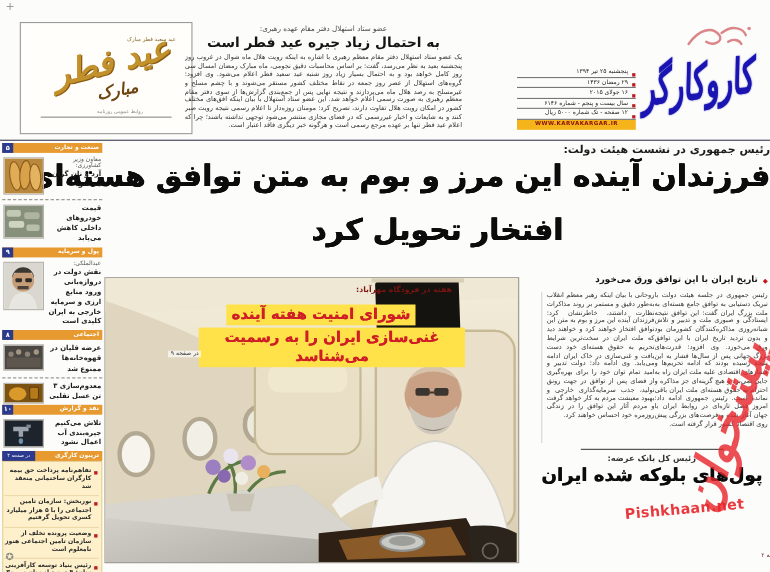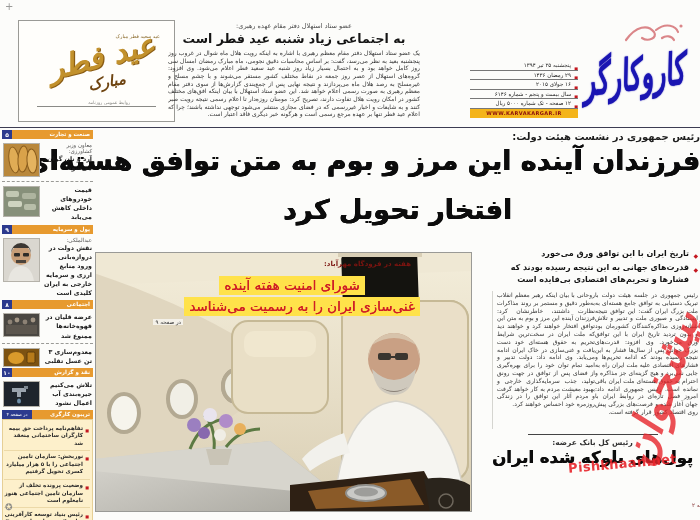--- a/index.html
+++ b/index.html
@@ -93,21 +93,21 @@
   .tribune-panel { background:#fdf0cb; border:1px solid #e6cf96; padding:2px 2px 2px 1px; height:103px; overflow:hidden; }
   .tribune-item { position:relative; padding:2.5px 7px 2.5px 0; font-size:5.6px; font-weight:bold; color:#2a2a2a;
                   line-height:1.35; text-align:right; border-bottom:1px solid #ecd9a8; }
   .tribune-item:last-child { border-bottom:none; }
   .tribune-item .sq { position:absolute; right:1px; top:4.5px; }
 
   
   .photo-box { left:95px; top:252px; width:377px; height:260px; border:1px solid #9a9a96; background:#e7dfcd; overflow:hidden; }
   .photo-kicker { position:absolute; right:60px; top:7px; font-size:7px; font-weight:bold; color:#7c1410; }
   .photo-headline { position:absolute; right:48px; top:22px; width:262px; text-align:center; }
-  .photo-headline span { display:inline-block; background:#ffe24a; color:#cf1e26; font-weight:normal; font-size:13.5px;
+  .photo-headline span { display:inline-block; background:#ffe24a; color:#cf1e26; font-weight:bold; font-size:13.5px;
                          padding:1px 5px; line-height:1.25; text-shadow:.3px 0 0 #cf1e26; }
   .photo-headline .l2 { margin-top:2px;margin-left:20px; }
   .photo-pageref { position:absolute; right:288px; top:66px; font-size:5.5px; color:#333; background:rgba(255,255,255,.65); padding:0 2px; }
 
   
   .rightcol { left:487px; top:248px; width:211px; height:272px; }
   .rc-bullet { position:relative; padding-right:9px; font-size:8px; font-weight:bold; color:#141414; line-height:1.5; margin-bottom:2px; text-align:right; }
   .rc-bullet .dia { position:absolute; right:0; top:3px; color:#c41820; font-size:6px; }
   .rc-body { display:flex; gap:0; margin-top:5px; height:138px; overflow:hidden; }
   .rc-col { width:103px; font-size:6px; line-height:1.3; color:#333; text-align:justify; overflow:hidden; }
@@ -155,21 +155,21 @@
   <div class="abs eid-card">
     <div class="eid-note">عید سعید فطر مبارک</div>
     <div class="eid-callig-main">عید فطر</div>
     <div class="eid-callig-sub">مبارک</div>
     <div class="eid-card-tiny">روابط عمومی روزنامه</div>
     <div class="eid-card-line"></div>
   </div>
 
   <div class="abs eid-article">
     <div class="eid-kicker">عضو ستاد استهلال دفتر مقام عهده رهبری:</div>
-    <div class="eid-title">به اجتماعی زیاد شنبه عید فطر است</div>
+    <div class="eid-title">به احتمال زیاد جیره عید فطر است</div>
     <div class="eid-body">یک عضو ستاد استهلال دفتر مقام معظم رهبری با اشاره به اینکه رویت هلال ماه شوال در غروب روز پنجشنبه بعید به نظر می‌رسد، گفت: بر اساس محاسبات دقیق نجومی، ماه مبارک رمضان امسال سی روز کامل خواهد بود و به احتمال بسیار زیاد روز شنبه عید سعید فطر اعلام می‌شود. وی افزود: گروه‌های استهلال از عصر روز جمعه در نقاط مختلف کشور مستقر می‌شوند و با چشم مسلح و غیرمسلح به رصد هلال ماه می‌پردازند و نتیجه نهایی پس از جمع‌بندی گزارش‌ها از سوی دفتر مقام معظم رهبری به صورت رسمی اعلام خواهد شد. این عضو ستاد استهلال با بیان اینکه افق‌های مختلف کشور در امکان رویت هلال تفاوت دارند، تصریح کرد: مومنان روزه‌دار تا اعلام رسمی نتیجه رویت صبر کنند و به شایعات و اخبار غیررسمی که در فضای مجازی منتشر می‌شود توجهی نداشته باشند؛ چرا که اعلام عید فطر تنها بر عهده مرجع رسمی است و هرگونه خبر دیگری فاقد اعتبار است.</div>
   </div>
 
   <div class="abs header-rule"></div>
 
   <div class="abs lead-kicker">رئیس جمهوری در نشست هیئت دولت:</div>
   <div class="abs lead-line lead-line1">فرزندان آینده این مرز و بوم به متن توافق هسته‌ای</div>
   <div class="abs lead-line lead-line2">افتخار تحویل کرد</div>
 
   <div class="abs sidebar">
@@ -367,21 +367,20 @@
     <div class="photo-kicker">هفته در فرودگاه مهرآباد:</div>
     <div class="photo-headline">
       <span class="l1">شورای امنیت هفته آینده</span><br>
       <span class="l2">غنی‌سازی ایران را به رسمیت می‌شناسد</span>
     </div>
     <div class="photo-pageref">در صفحه ۹</div>
   </div>
 
   <div class="abs rightcol">
     <div class="rc-bullet"><span class="dia">◆</span><span>تاریخ ایران با این توافق ورق می‌خورد</span></div>
-    <div class="rc-bullet"><span class="dia">◆</span><span>قدرت‌های جهانی به این نتیجه رسیده بودند که فشارها و تحریم‌های اقتصادی بی‌فایده است</span></div>
     <div class="rc-body">
       <div class="rc-col">رئیس جمهوری در جلسه هیئت دولت با تبریک دستیابی به توافق جامع هسته‌ای به ملت بزرگ ایران گفت: این توافق نتیجه ایستادگی و صبوری ملت و تدبیر و تلاش شبانه‌روزی مذاکره‌کنندگان کشورمان بود و بدون تردید تاریخ ایران با این توافق ورق می‌خورد. وی افزود: قدرت‌های بزرگ جهانی پس از سال‌ها فشار به این نتیجه رسیده بودند که ادامه تحریم‌ها و فشارهای اقتصادی علیه ملت ایران راه به جایی نمی‌برد و هیچ گزینه‌ای جز مذاکره و احترام به حقوق هسته‌ای ملت ایران باقی نمانده است. رئیس جمهوری ادامه داد: امروز فصل تازه‌ای در روابط ایران با جهان آغاز شده و فرصت‌های بزرگی پیش روی اقتصاد کشور قرار گرفته است.</div>
       <div class="rc-col first">روحانی با بیان اینکه رهبر معظم انقلاب به‌طور دقیق و مستمر بر روند مذاکرات نظارت داشتند، خاطرنشان کرد: فرزندان آینده این مرز و بوم به متن این توافق افتخار خواهند کرد و خواهند دید که ملت ایران در سخت‌ترین شرایط تحریم به حقوق هسته‌ای خود دست یافت و غنی‌سازی در خاک ایران ادامه می‌یابد. وی ادامه داد: دولت تدبیر و امید تمام توان خود را برای بهره‌گیری از فضای پس از توافق در جهت رونق تولید، جذب سرمایه‌گذاری خارجی و بهبود معیشت مردم به کار خواهد گرفت و مردم آثار این توافق را در زندگی روزمره خود احساس خواهند کرد.</div>
     </div>
     <div class="rc-divider"></div>
     <div class="cb-kicker">رئیس کل بانک عرضه:</div>
     <div class="cb-line">پول‌های بلوکه شده ایران</div>
     <div class="cb-pageref">در صفحه ۲</div>
   </div>
 

